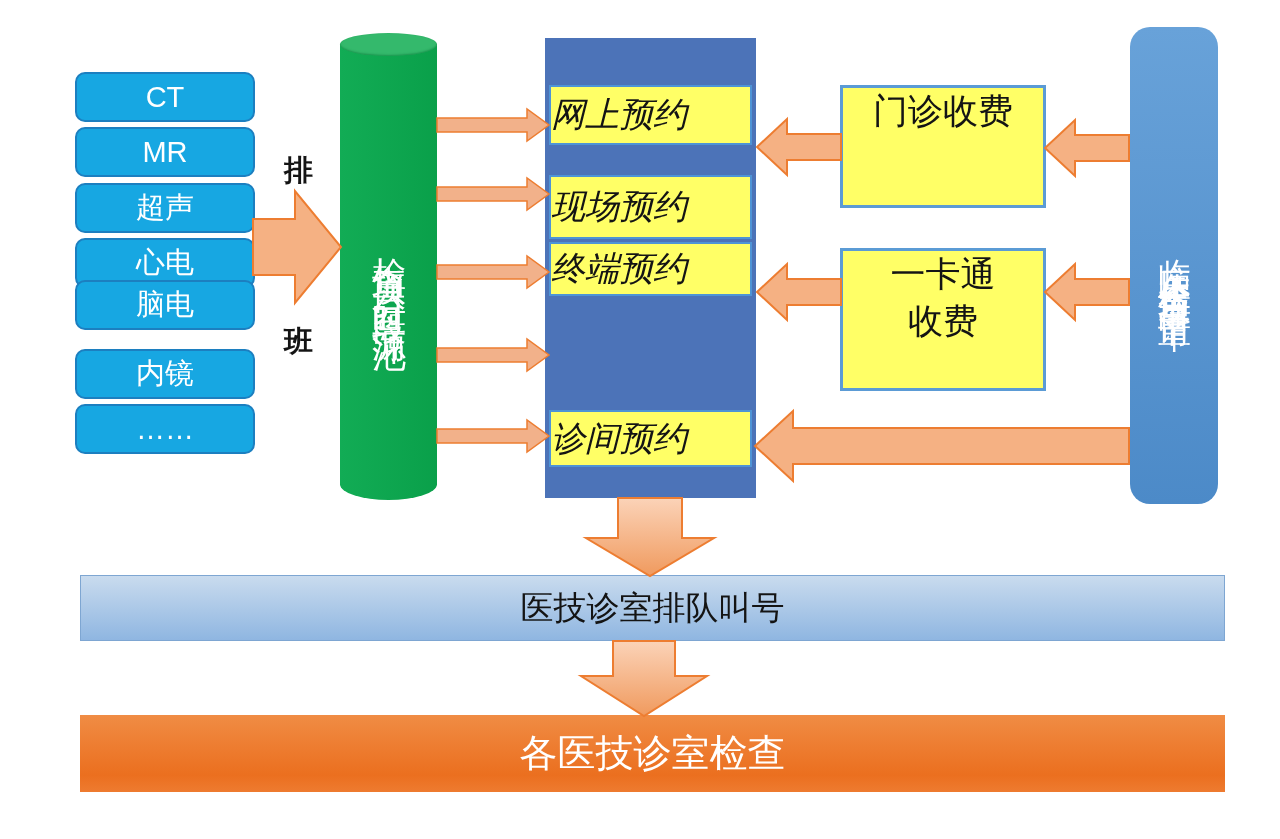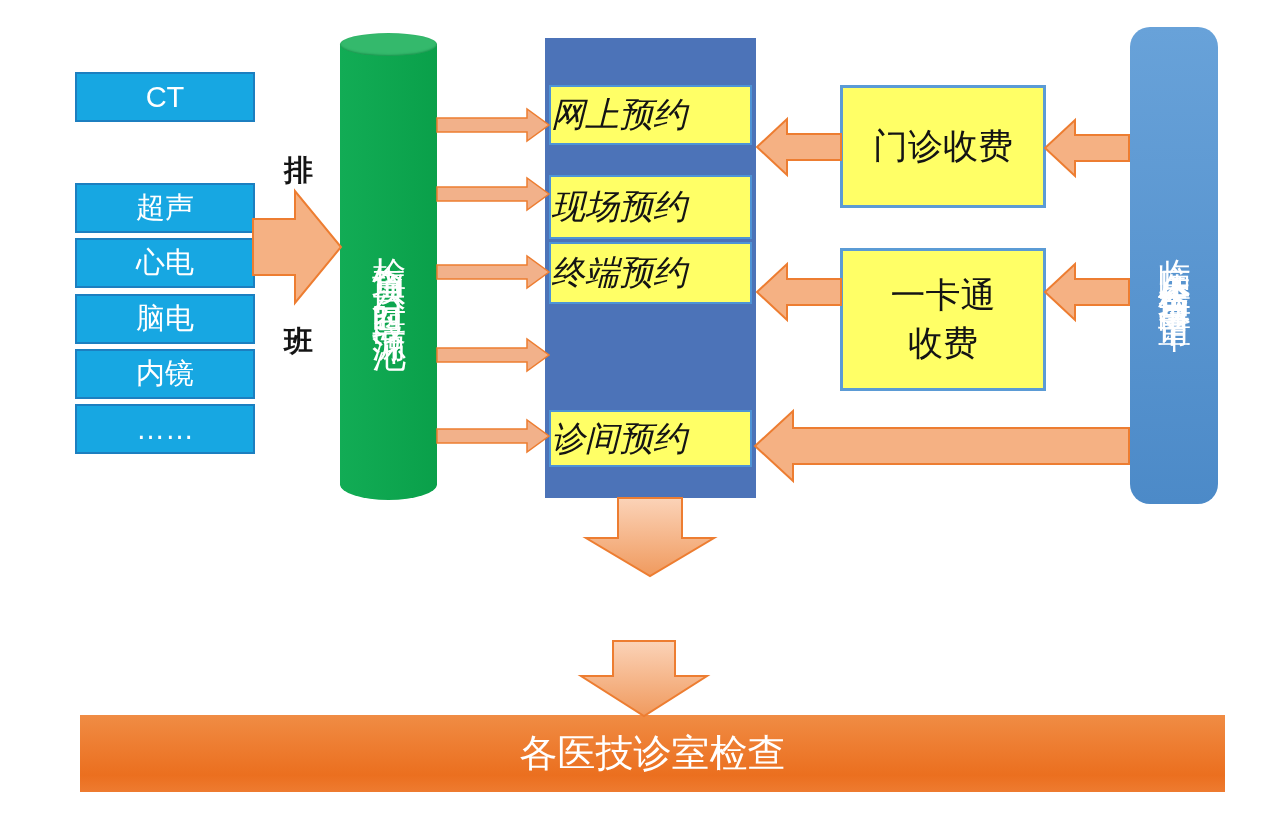--- a/index.html
+++ b/index.html
@@ -4,21 +4,21 @@
 <style>
   html,body{margin:0;padding:0;background:#ffffff;}
   #canvas{
     position:relative;width:1280px;height:839px;background:#ffffff;overflow:hidden;
     font-family:"Liberation Serif","DejaVu Serif",serif;
   }
   .abs{position:absolute;}
   
   .modality-box{
     left:75px;width:180px;height:50px;
-    background:#17A7E2;border:2px solid #1C7FC0;border-radius:0;
+    background:#17A7E2;border:2px solid #1C7FC0;border-radius:10px;
     color:#ffffff;font-family:"Liberation Sans","DejaVu Sans",sans-serif;
     font-size:29px;display:flex;align-items:center;justify-content:center;
     box-sizing:border-box;
   }
   .schedule-label{
     color:#141414;font-family:"Liberation Sans","DejaVu Sans",sans-serif;
     font-size:29px;font-weight:700;line-height:1;
   }
   
   .cyl-body{
@@ -42,21 +42,21 @@
   }
   .booking-box{
     left:549px;width:203px;
     background:#FFFF66;border:2px solid #4E94D6;box-sizing:border-box;
     color:#141414;font-size:34px;display:flex;align-items:center;justify-content:flex-start;font-style:italic;
   }
   
   .payment-box{
     left:840px;width:206px;
     background:#FFFF66;border:3px solid #5B9BD5;box-sizing:border-box;
-    color:#141414;font-size:35px;display:flex;align-items:center;justify-content:center;
+    color:#141414;font-size:35px;display:flex;align-items:flex-start;justify-content:center;
     text-align:center;white-space:pre-line;line-height:1.35;
   }
   
   .request-box{
     left:1130px;top:27px;width:88px;height:477px;border-radius:20px;
     background:linear-gradient(180deg,#68A2D9,#4C8AC8);
     display:flex;align-items:center;justify-content:center;
   }
   .request-text{font-size:33px;letter-spacing:6px;}
   
@@ -74,27 +74,30 @@
   svg.arrows{position:absolute;left:0;top:0;z-index:5;pointer-events:none;}
 </style>
 </head>
 <body>
 
 <div id="canvas">
 
   <div class="abs modality-box" style="top:72px">
       <span>CT</span>
     </div>
+  <div class="abs modality-box" style="top:127px">
+      <span>MR</span>
+    </div>
   <div class="abs modality-box" style="top:183px">
       <span>超声</span>
     </div>
   <div class="abs modality-box" style="top:238px">
       <span>心电</span>
     </div>
-  <div class="abs modality-box" style="top:294px">
+  <div class="abs modality-box" style="top:280px">
       <span>脑电</span>
     </div>
   <div class="abs modality-box" style="top:349px">
       <span>内镜</span>
     </div>
   <div class="abs modality-box" style="top:404px">
       <span>……</span>
     </div>
 
   <div class="abs schedule-label" style="left:284px;top:156px">排</div>
@@ -105,35 +108,38 @@
   </div>
   <div class="abs cyl-top"></div>
 
   <div class="abs booking-panel"></div>
   <div class="abs booking-box" style="top:85px;height:60px">
       <span>网上预约</span>
     </div>
   <div class="abs booking-box" style="top:175px;height:64px">
       <span>现场预约</span>
     </div>
-  <div class="abs booking-box" style="top:242px;height:62px">
+  <div class="abs booking-box" style="top:242px;height:54px">
       <span>终端预约</span>
     </div>
   <div class="abs booking-box" style="top:410px;height:57px">
       <span>诊间预约</span>
     </div>
 
   <div class="abs payment-box" style="top:85px;height:123px"><span>门诊收费</span></div>
   <div class="abs payment-box" style="top:248px;height:143px"><span>一卡通
 收费</span></div>
 
   <div class="abs request-box">
     <div class="v-text request-text">临床医生检查项目申请单</div>
   </div>
 
+  <div class="abs queue-bar">
+      <span>医技诊室排队叫号</span>
+    </div>
   <div class="abs exam-bar">
       <span>各医技诊室检查</span>
     </div>
 
   <svg class="arrows" width="1280" height="839" viewBox="0 0 1280 839">
     <defs>
       <linearGradient id="gradDown" x1="0" y1="0" x2="0" y2="1">
         <stop offset="0" stop-color="#FBD3B8"></stop>
         <stop offset="1" stop-color="#F09A5E"></stop>
       </linearGradient>

